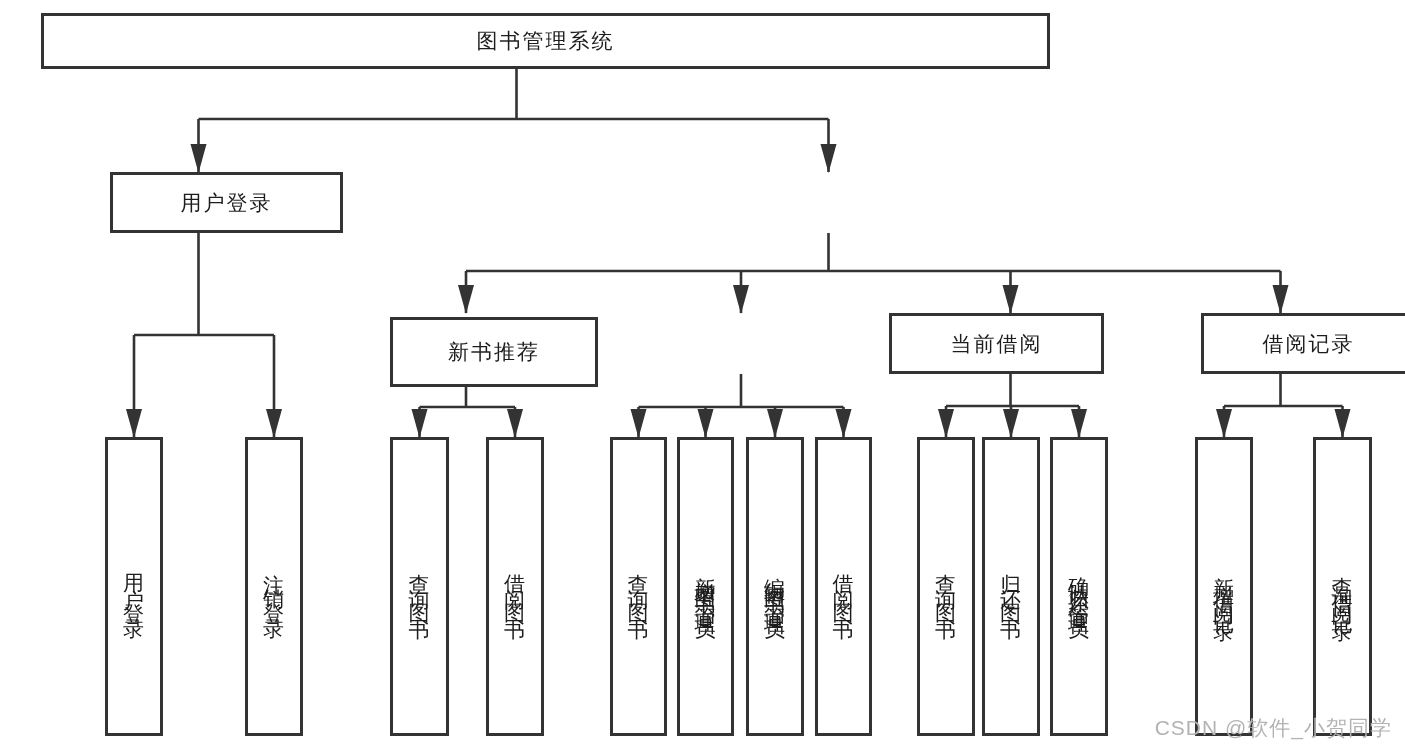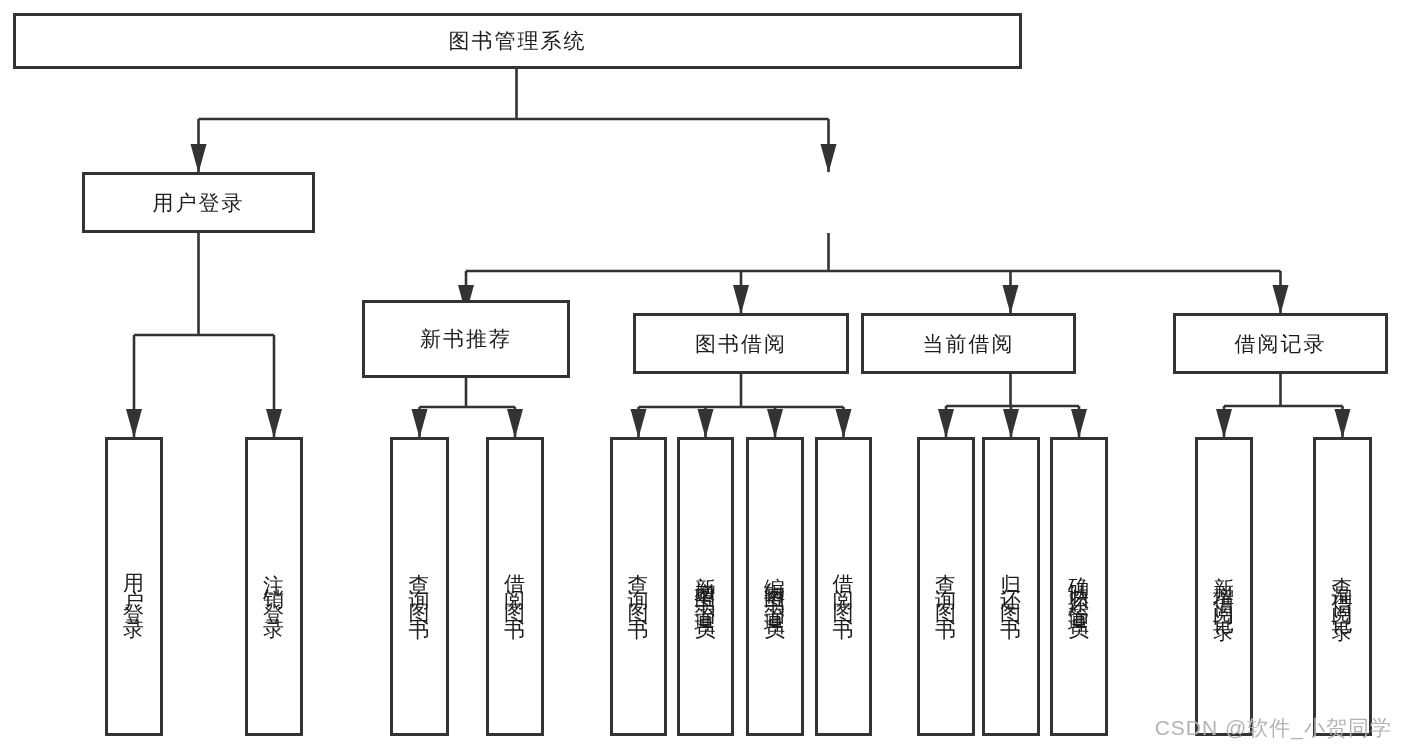--- a/index.html
+++ b/index.html
@@ -10,20 +10,21 @@
     overflow:hidden;
     font-family:"Liberation Sans","DejaVu Sans",sans-serif;
   }
   .connectors{position:absolute;left:0;top:0;}
   .node{
     position:absolute;box-sizing:border-box;
     border:3px solid #333333;background:#ffffff;
     display:flex;align-items:center;justify-content:center;
     font-size:21px;color:#1d1d1d;letter-spacing:2px;
     white-space:nowrap;
+    margin-left:28px;
   }
   .vnode{
     position:absolute;box-sizing:border-box;
     border:3px solid #333333;background:#ffffff;
     display:flex;align-items:center;justify-content:center;
   }
   .vnode span{
     writing-mode:vertical-rl;text-orientation:mixed;
     font-size:21px;color:#1d1d1d;line-height:1;
     white-space:nowrap;
@@ -81,22 +82,21 @@
       <path d="M1280.5 374 V406 M1224 406 H1342.5"></path>
       <path d="M1224 406 V437" marker-end="url(#arw)"></path>
       <path d="M1342.5 406 V437" marker-end="url(#arw)"></path>
     </g>
   </svg>
 
   <div class="node" style="left:13px;top:13px;width:1009px;height:56px">图书管理系统</div>
 
   <div class="node" style="left:82px;top:172px;width:233px;height:61px">用户登录</div>
 
-  <div class="node" style="left:362px;top:300px;width:208px;height:78px">新书推荐</div>
-  <div class="node" style="left:633px;top:313px;width:216px;height:61px">图书借阅</div>
+  <div class="node" style="left:362px;top:317px;width:208px;height:70px">新书推荐</div>
   <div class="node" style="left:861px;top:313px;width:215px;height:61px">当前借阅</div>
   <div class="node" style="left:1173px;top:313px;width:215px;height:61px">借阅记录</div>
 
   <div class="vnode sp4" style="left:105px;top:437px;width:58px;height:299px">
     <span>用户登录</span>
   </div>
   <div class="vnode sp4" style="left:245px;top:437px;width:58px;height:299px">
     <span>注销登录</span>
   </div>
 

